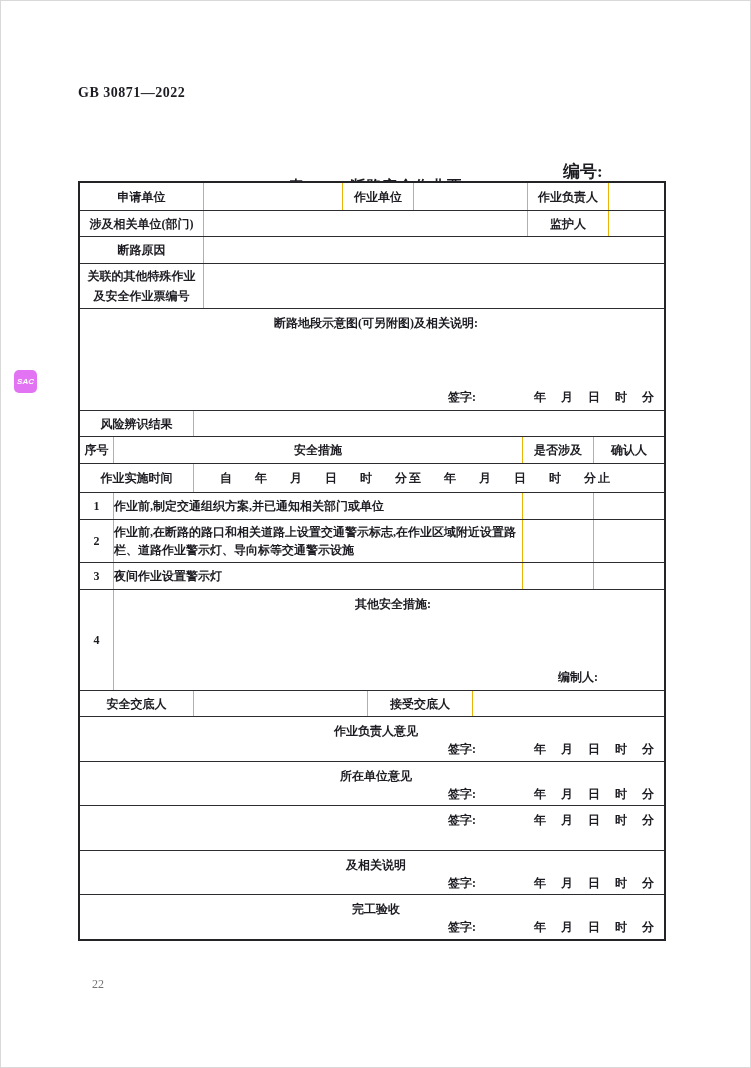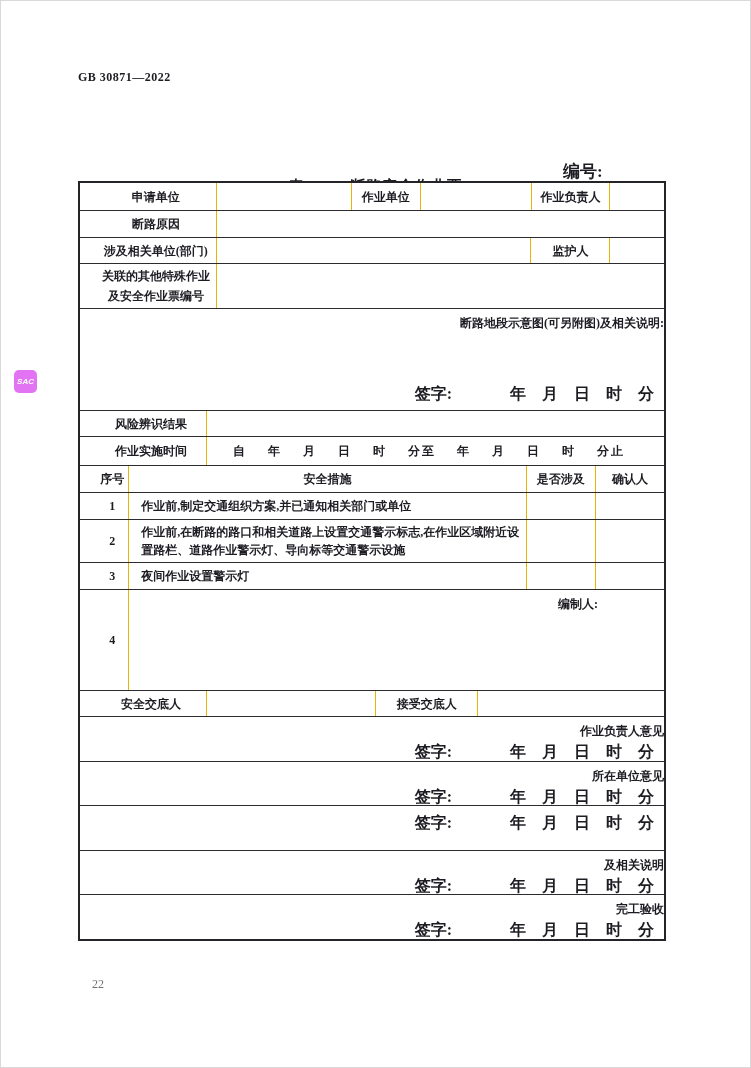--- a/index.html
+++ b/index.html
@@ -2,41 +2,41 @@
 <html><head>
 <meta charset="utf-8">
 <style>
   html,body { margin:0; padding:0; }
   body {
     width:751px; height:1068px; position:relative; background:#ffffff;
     font-family:"Liberation Serif","DejaVu Serif",serif;
     color:#1c1c22; overflow:hidden;
     box-shadow: inset 0 0 0 1px #d9d9d9;
   }
-  .doc-code { position:absolute; left:78px; top:70px; font-size:12px; font-weight:bold; letter-spacing:.5px; }
+  .doc-code { position:absolute; left:78px; top:85px; font-size:14px; font-weight:bold; letter-spacing:.5px; }
   .table-title { position:absolute; left:0; top:131px; width:100%; text-align:center; font-size:15px; font-weight:bold; letter-spacing:1px;margin-top:46px; }
   .no-label { position:absolute; left:563px; top:160px; font-size:17px; font-weight:600; }
 
   .form-table { position:absolute; left:78px; top:181px; width:588px; border:2px solid #232328; box-sizing:border-box; background:#fff; }
   .row { display:flex; border-top:1px solid #2b2b30; box-sizing:border-box; align-items:stretch; }
   .row:first-child { border-top:none; }
   .cell { box-sizing:border-box; border-left:1px solid #eab308; display:flex; align-items:center; justify-content:center; text-align:center; font-size:12px; font-weight:600; padding:2px 4px; line-height:1.5; }
-  .cell:first-child { border-left:none;margin-left:16px; }
-  .cell.left { justify-content:flex-start; text-align:left; padding-left:12px; }
+  .cell:first-child { border-left:none; }
+  .cell.left { justify-content:flex-start; text-align:left; padding-left:0; }
   .cell.col { flex-direction:column; align-items:stretch; justify-content:space-between; padding:5px 0 4px 0; }
-  .cell.col .lbl { text-align:right; padding-left:8px; }
+  .cell.col .lbl { text-align:center; padding-left:8px; }
   .h27{height:27px}.h26{height:26px}.h45{height:45px}.h44{height:44px}
   .h102{height:102px}.h29{height:29px}.h43{height:43px}.h101{height:101px}
   .w123{width:123px}.w139{width:139px}.w71{width:71px}.w114{width:114px}.w81{width:81px}.w56{width:56px}
   .w324{width:324px}.w461{width:461px}.w113{width:113px}.w471{width:471px}
   .w33{width:33px}.w409{width:409px}.w551{width:551px}
   .w174{width:174px}.w105{width:105px}.w192{width:192px}.wfull{width:584px}
   .two-line { line-height:1.7; }
   .time-val { justify-content:flex-start; padding-left:26px; word-spacing:16px; letter-spacing:2px; }
-  .signline { display:flex; justify-content:flex-end; align-items:baseline; font-size:16px; font-weight:600; }
+  .signline { display:flex; justify-content:flex-end; align-items:baseline; font-size:12px; font-weight:600; }
   .signline .sig { margin-right:58px; }
   .signline .date { word-spacing:12px; margin-right:10px; }
   .maker-line { display:flex; justify-content:flex-end; }
   .maker-line span { margin-right:66px; }
   .page-number { position:absolute; left:92px; top:977px; font-size:12px; color:#737373; }
   .watermark { position:absolute; left:14px; top:370px; width:23px; height:23px; background:#d946ef; opacity:.75; border-radius:5px; display:flex; align-items:center; justify-content:center; color:#ffffff; font-size:8px; font-style:italic; font-weight:bold; font-family:"Liberation Sans",sans-serif; }
 </style>
 </head>
 <body>
 
@@ -50,32 +50,32 @@
 
   <div class="row h27">
     <div class="cell w123">申请单位</div>
     <div class="cell w139"></div>
     <div class="cell w71">作业单位</div>
     <div class="cell w114"></div>
     <div class="cell w81">作业负责人</div>
     <div class="cell w56"></div>
   </div>
 
-  <div class="row h27">
-    <div class="cell w123">断路原因</div>
-    <div class="cell w461"></div>
-  </div>
-
   <div class="row h26">
     <div class="cell w123">涉及相关单位(部门)</div>
     <div class="cell w324"></div>
     <div class="cell w81">监护人</div>
     <div class="cell w56"></div>
   </div>
 
+  <div class="row h27">
+    <div class="cell w123">断路原因</div>
+    <div class="cell w461"></div>
+  </div>
+
   <div class="row h45">
     <div class="cell w123 two-line">
       <span>
         <span>关联的其他特殊作业</span><br>
         <span>及安全作业票编号</span>
       </span>
     </div>
     <div class="cell w461"></div>
   </div>
 
@@ -87,32 +87,32 @@
         <span class="date">年 月 日 时 分</span>
       </div>
     </div>
   </div>
 
   <div class="row h26">
     <div class="cell w113">风险辨识结果</div>
     <div class="cell w471"></div>
   </div>
 
-  <div class="row h29">
-    <div class="cell w113">作业实施时间</div>
-    <div class="cell w471 time-val">自 年 月 日 时 分至 年 月 日 时 分止</div>
-  </div>
-
   <div class="row h27">
     <div class="cell w33">序号</div>
     <div class="cell w409">安全措施</div>
     <div class="cell w71">是否涉及</div>
     <div class="cell w71">确认人</div>
   </div>
 
+  <div class="row h29">
+    <div class="cell w113">作业实施时间</div>
+    <div class="cell w471 time-val">自 年 月 日 时 分至 年 月 日 时 分止</div>
+  </div>
+
   <div class="row h27">
     <div class="cell w33">1</div>
     <div class="cell w409 left">作业前,制定交通组织方案,并已通知相关部门或单位</div>
     <div class="cell w71"></div>
     <div class="cell w71"></div>
   </div>
 
   <div class="row h43">
     <div class="cell w33">2</div>
     <div class="cell w409 left">作业前,在断路的路口和相关道路上设置交通警示标志,在作业区域附近设置路栏、道路作业警示灯、导向标等交通警示设施</div>
@@ -123,20 +123,21 @@
   <div class="row h27">
     <div class="cell w33">3</div>
     <div class="cell w409 left">夜间作业设置警示灯</div>
     <div class="cell w71"></div>
     <div class="cell w71"></div>
   </div>
 
   <div class="row h101">
     <div class="cell w33">4</div>
     <div class="cell col w551">
+      <div class="lbl">其他安全措施:</div>
       <div class="maker-line">
         <span>编制人:</span>
       </div>
     </div>
   </div>
 
   <div class="row h26">
     <div class="cell w113">安全交底人</div>
     <div class="cell w174"></div>
     <div class="cell w105">接受交底人</div>

